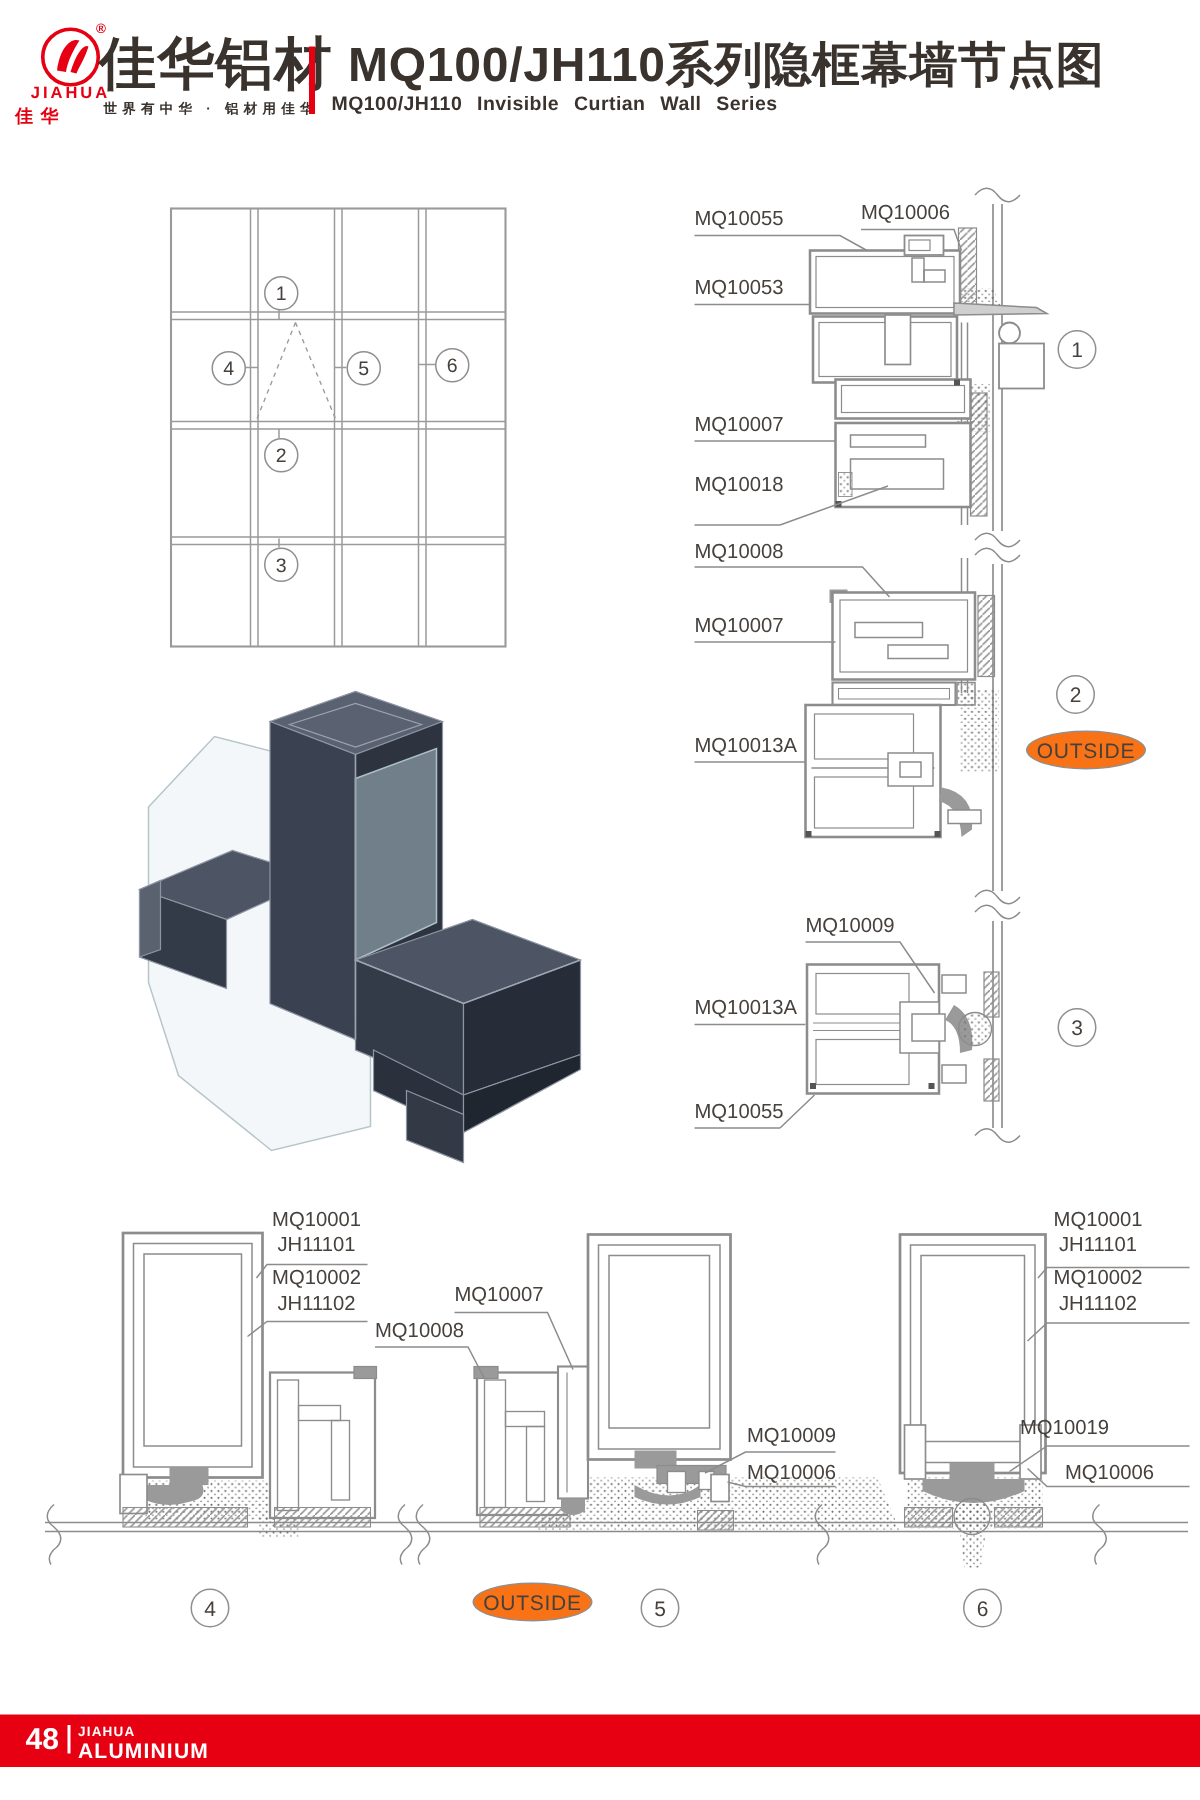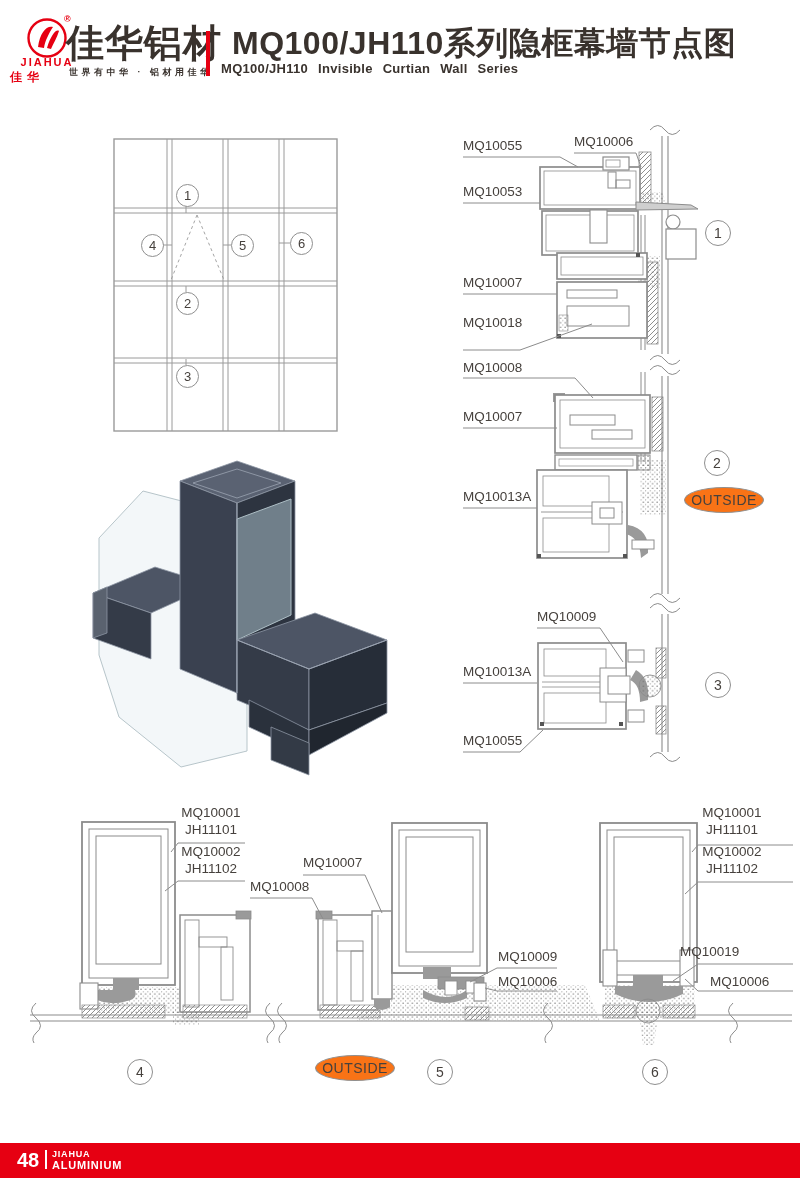--- a/index.html
+++ b/index.html
@@ -29,21 +29,21 @@
            font-size:14px;color:#46413d;}
   .callout.small{width:21px;height:21px;font-size:13px;}
   .pill{position:absolute;width:78px;height:24px;border:1.2px solid #8f8f8f;border-radius:50%;
         background:#f97316;display:flex;align-items:center;justify-content:center;
         font-size:14px;letter-spacing:.5px;color:#46413d;}
   
   .footer-band{position:absolute;left:0;top:1143px;width:800px;height:35px;background:#e60012;}
   .footer-num{position:absolute;left:17px;top:1149px;font-size:20px;font-weight:bold;color:#fff;}
   .footer-div{position:absolute;left:45px;top:1150px;width:2px;height:19px;background:#fff;}
   .footer-b1{position:absolute;left:52px;top:1149px;font-size:9px;font-weight:bold;color:#fff;letter-spacing:.8px;}
-  .footer-b2{position:absolute;left:52px;top:1159px;font-size:11px;font-weight:bold;color:#fff;letter-spacing:.8px;}
+  .footer-b2{position:absolute;left:52px;top:1159px;font-size:14px;font-weight:bold;color:#fff;letter-spacing:.8px;}
   svg{display:block;}
 </style>
 </head>
 <body>
 
 <div class="page">
 
   <svg width="0" height="0" style="position:absolute">
     <defs>
       <pattern id="stip" width="4.6" height="4.6" patternUnits="userSpaceOnUse">

